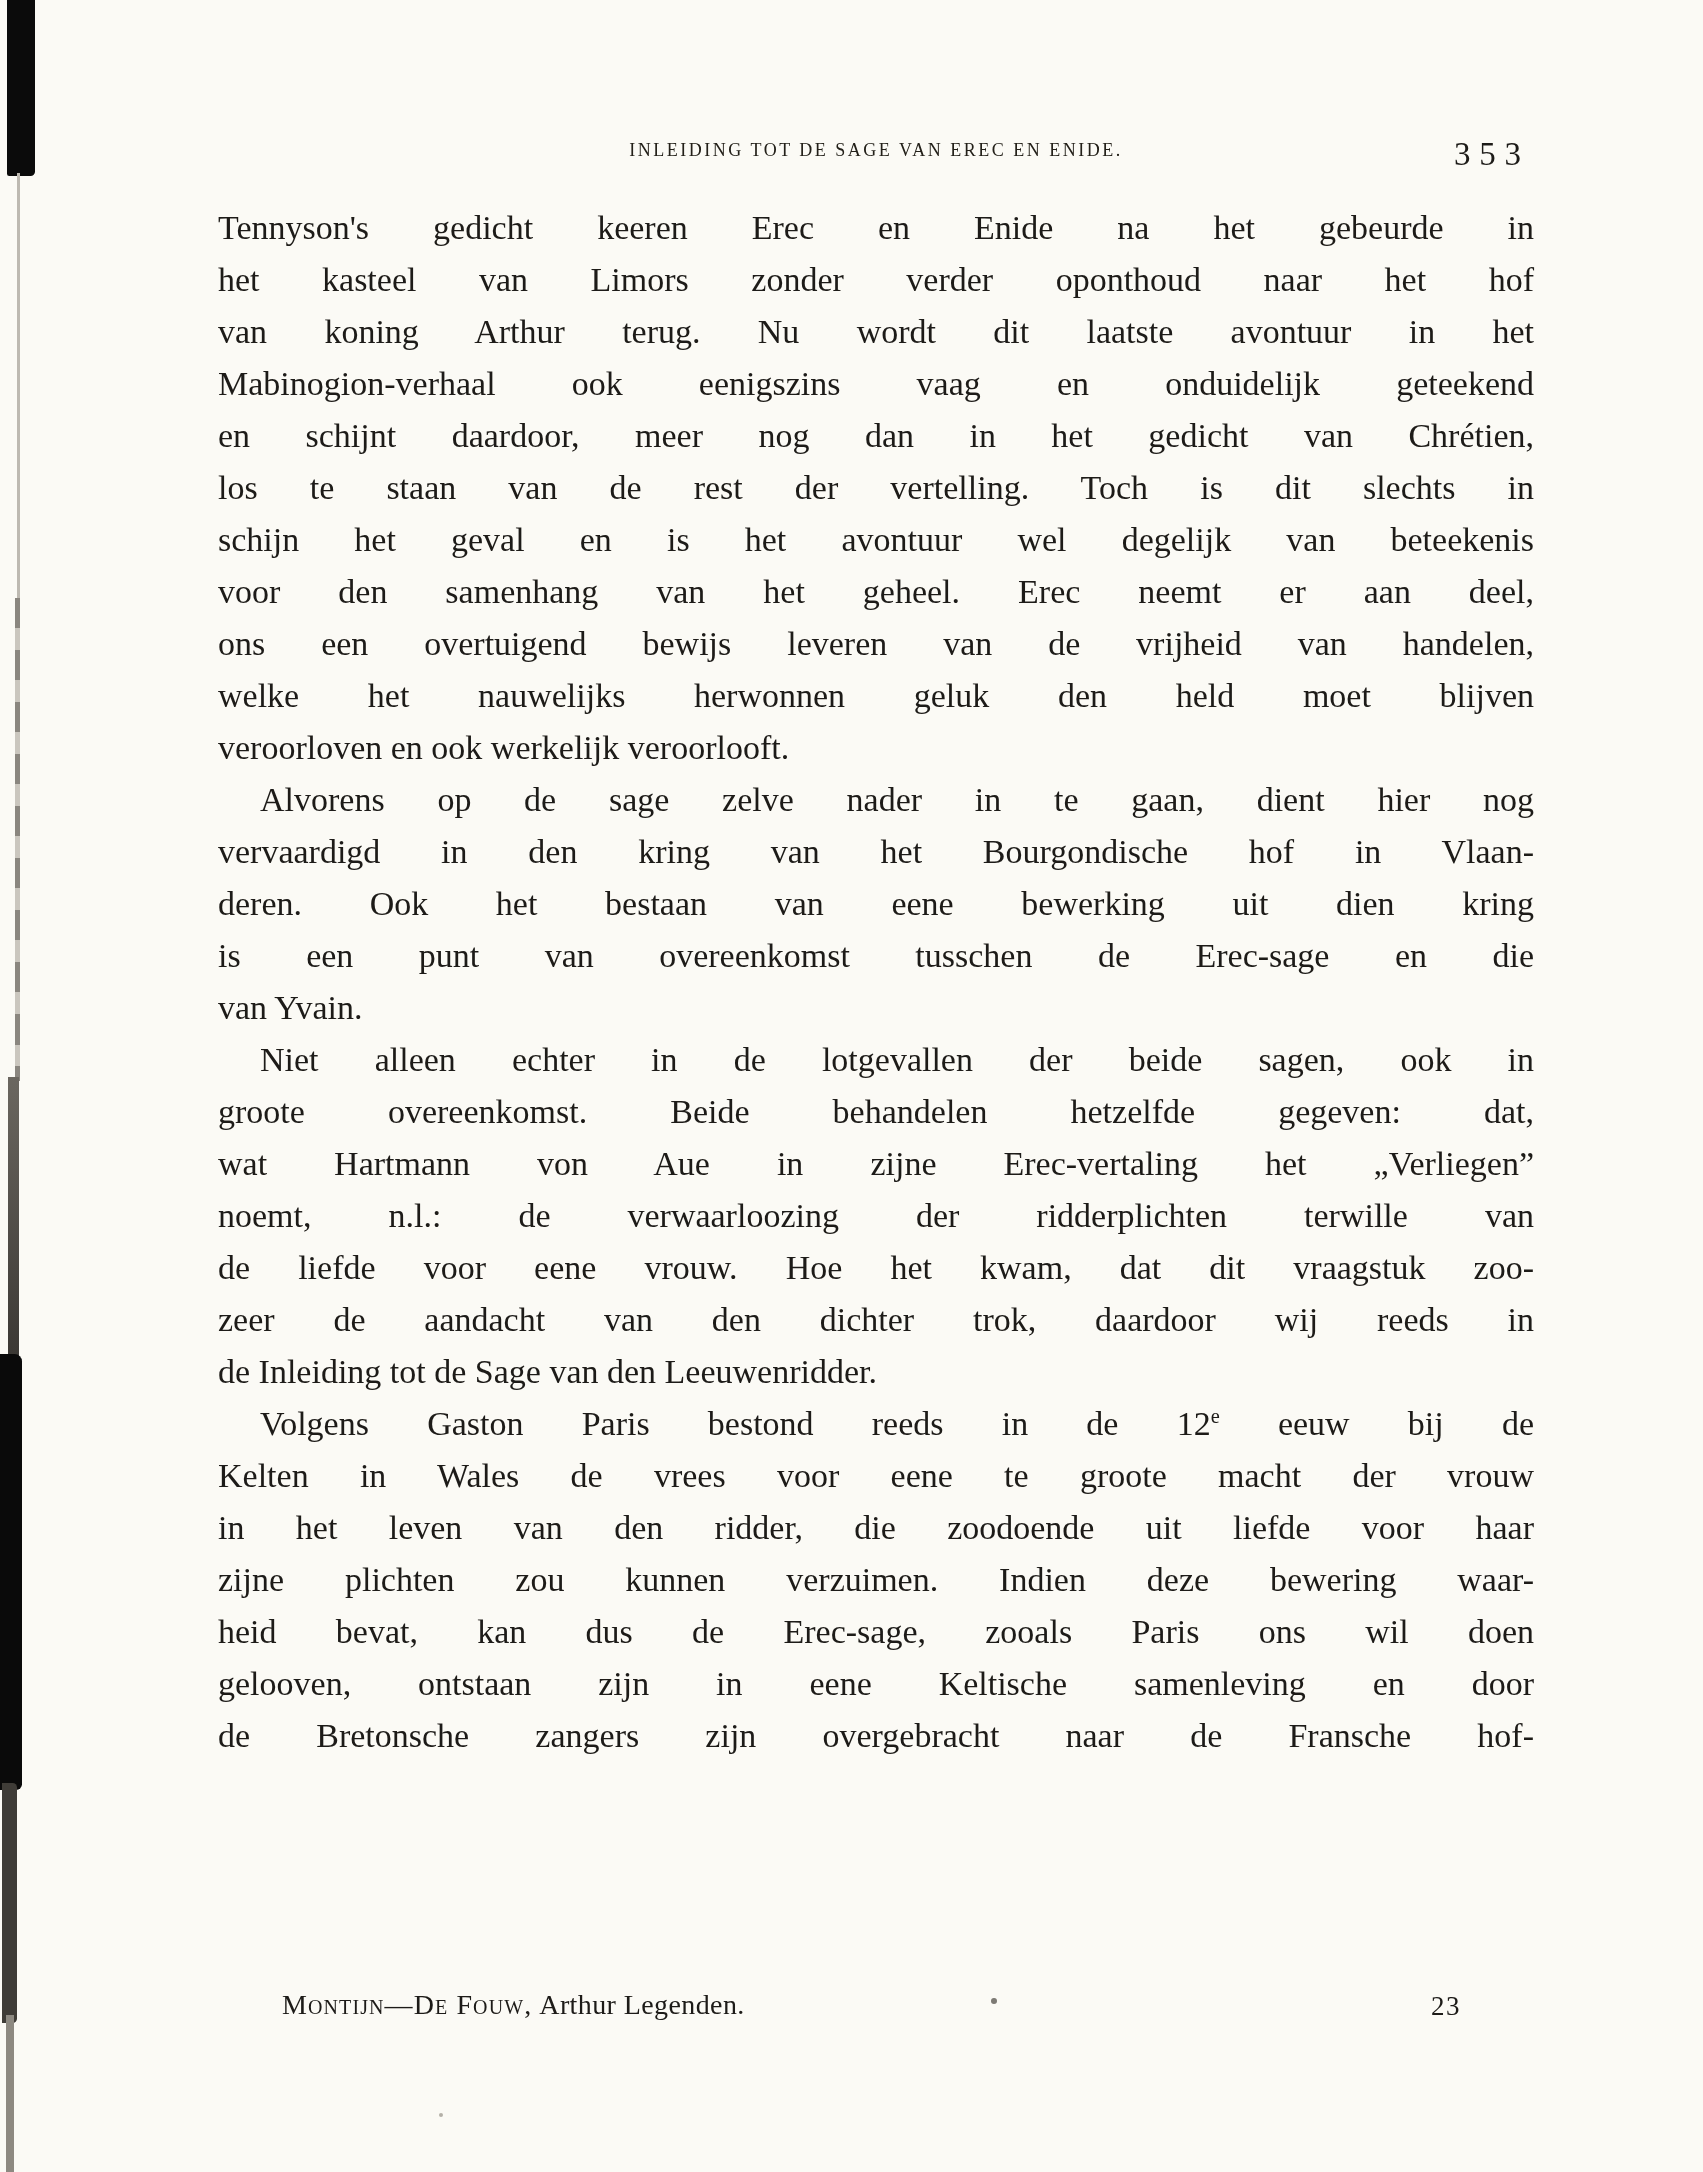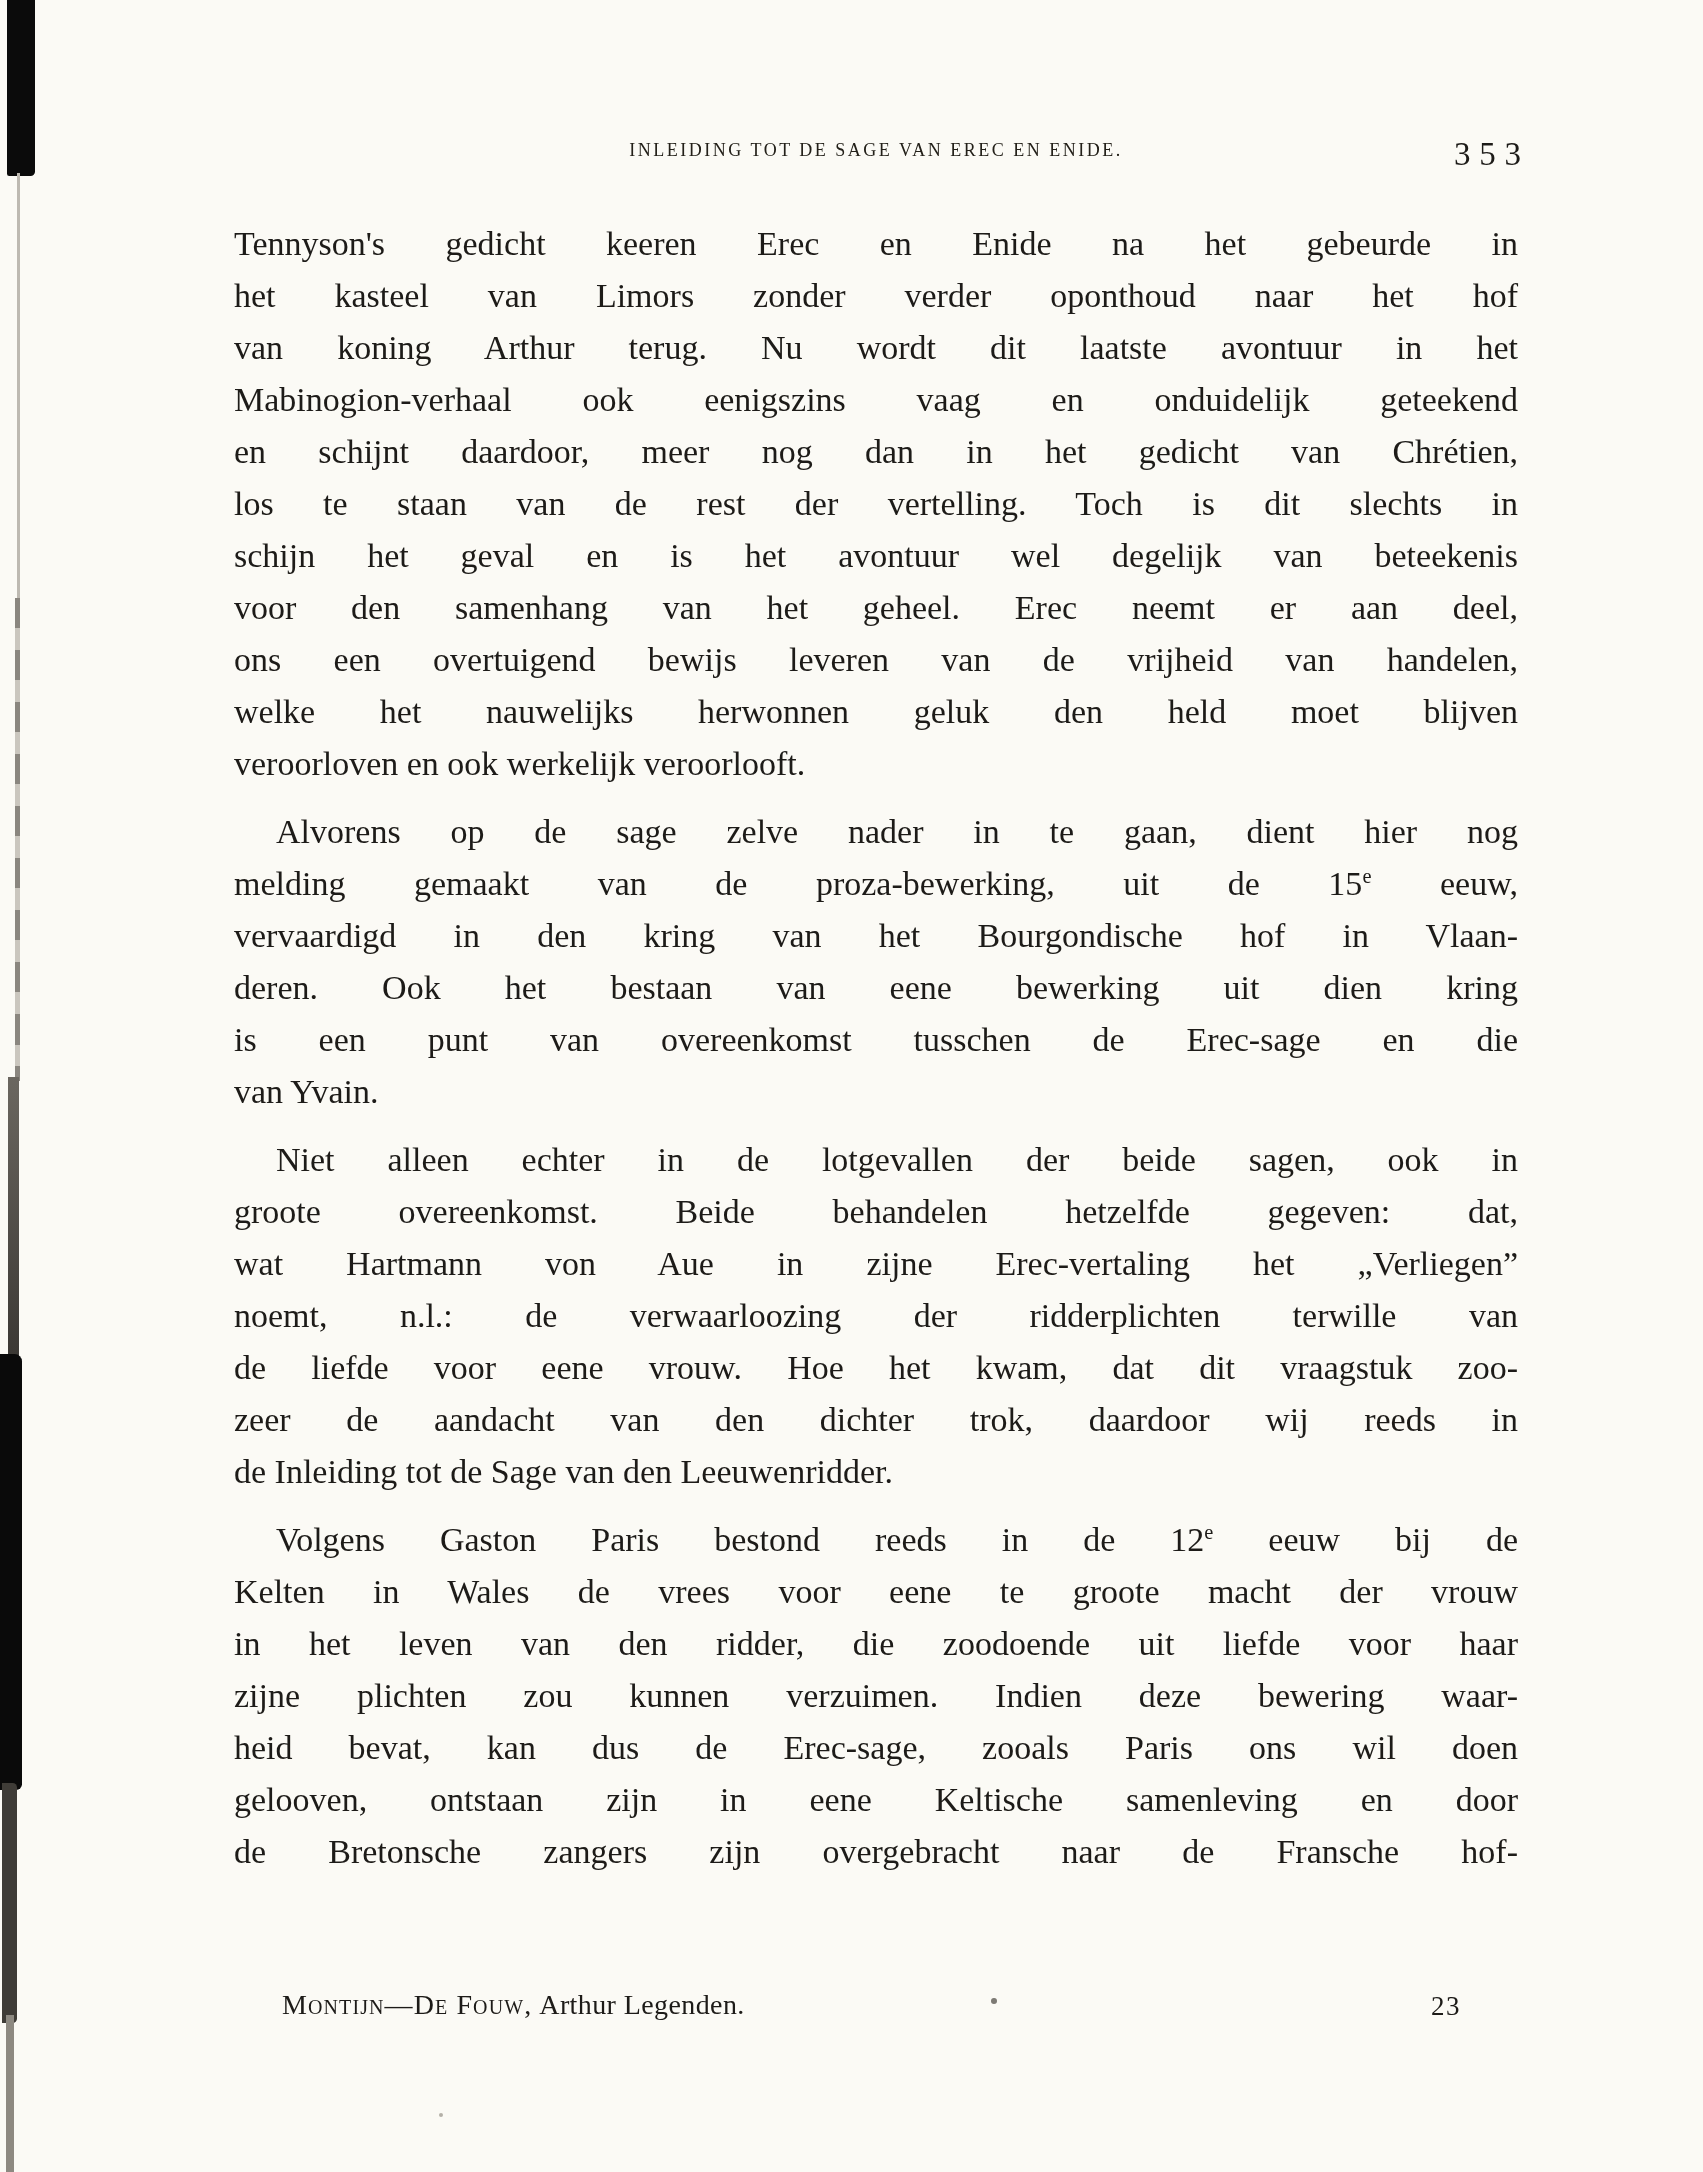--- a/index.html
+++ b/index.html
@@ -55,21 +55,21 @@
 
   
   .text-block {
     position: absolute;
     left: 218px;
     top: 202px;
     width: 1316px;
     font-size: 34px;
     line-height: 52px;
   }
-  .paragraph { margin: 16px; }
+  .paragraph { margin: 0; }
   .line {
     text-align: justify;
     text-align-last: justify;
   }
   .line.no-justify { text-align-last: left; }
   .line.indent { text-indent: 42px; }
   .line sup {
     font-size: 60%;
     vertical-align: super;
     line-height: 0;
@@ -133,21 +133,20 @@
         <div class="line">en schijnt daardoor, meer nog dan in het gedicht van Chrétien,</div>
         <div class="line">los te staan van de rest der vertelling. Toch is dit slechts in</div>
         <div class="line">schijn het geval en is het avontuur wel degelijk van beteekenis</div>
         <div class="line">voor den samenhang van het geheel. Erec neemt er aan deel,</div>
         <div class="line">ons een overtuigend bewijs leveren van de vrijheid van handelen,</div>
         <div class="line">welke het nauwelijks herwonnen geluk den held moet blijven</div>
         <div class="line no-justify">veroorloven en ook werkelijk veroorlooft.</div>
       </div>
       <div class="paragraph">
         <div class="line indent">Alvorens op de sage zelve nader in te gaan, dient hier nog</div>
-        <div class="line">melding gemaakt van de proza-bewerking, uit de 15<sup>e</sup> eeuw,</div>
         <div class="line">vervaardigd in den kring van het Bourgondische hof in Vlaan-</div>
         <div class="line">deren. Ook het bestaan van eene bewerking uit dien kring</div>
         <div class="line">is een punt van overeenkomst tusschen de Erec-sage en die</div>
         <div class="line no-justify">van Yvain.</div>
       </div>
       <div class="paragraph">
         <div class="line indent">Niet alleen echter in de lotgevallen der beide sagen, ook in</div>
         <div class="line">groote overeenkomst. Beide behandelen hetzelfde gegeven: dat,</div>
         <div class="line">wat Hartmann von Aue in zijne Erec-vertaling het „Verliegen”</div>
         <div class="line">noemt, n.l.: de verwaarloozing der ridderplichten terwille van</div>

